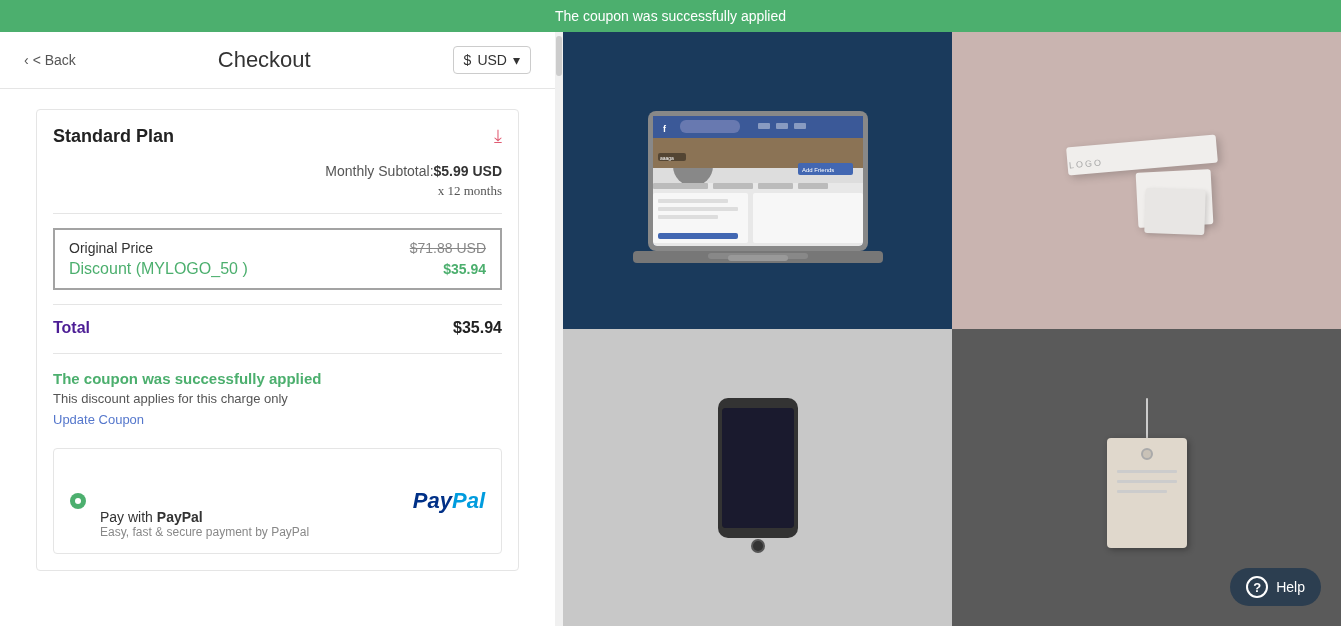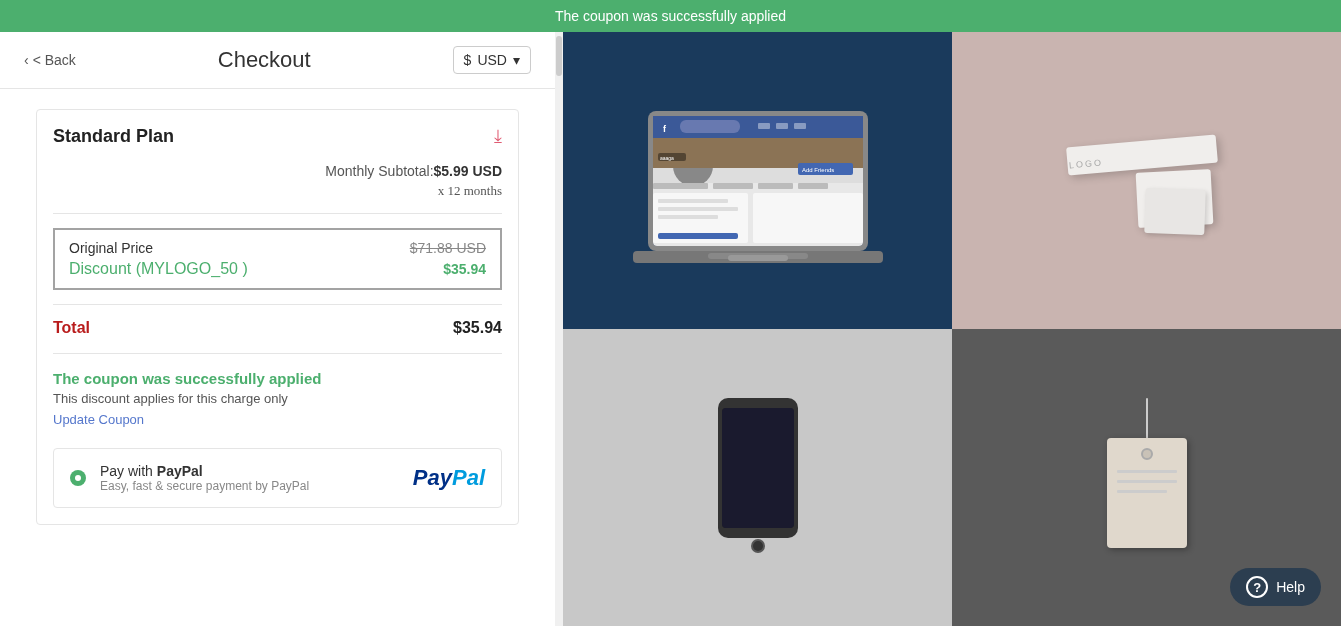--- a/index.html
+++ b/index.html
@@ -180,21 +180,21 @@
       justify-content: space-between;
       align-items: center;
       margin-bottom: 16px;
       padding-bottom: 16px;
       border-bottom: 1px solid #e5e5e5;
     }
 
     .total-label {
       font-size: 16px;
       font-weight: 700;
-      color: #b91c1c;
+      color: #4c1d95;
     }
 
     .total-value {
       font-size: 16px;
       font-weight: 700;
       color: #222;
     }
 
     
     .coupon-success {
@@ -248,20 +248,21 @@
       background: white;
     }
 
     .paypal-info {
       flex: 1;
     }
 
     .paypal-title {
       font-size: 14px;
       color: #333;
+      margin-top: 46px;
     }
 
     .paypal-subtitle {
       font-size: 12px;
       color: #888;
     }
 
     .paypal-logo {
       color: #003087;
       font-size: 22px;

